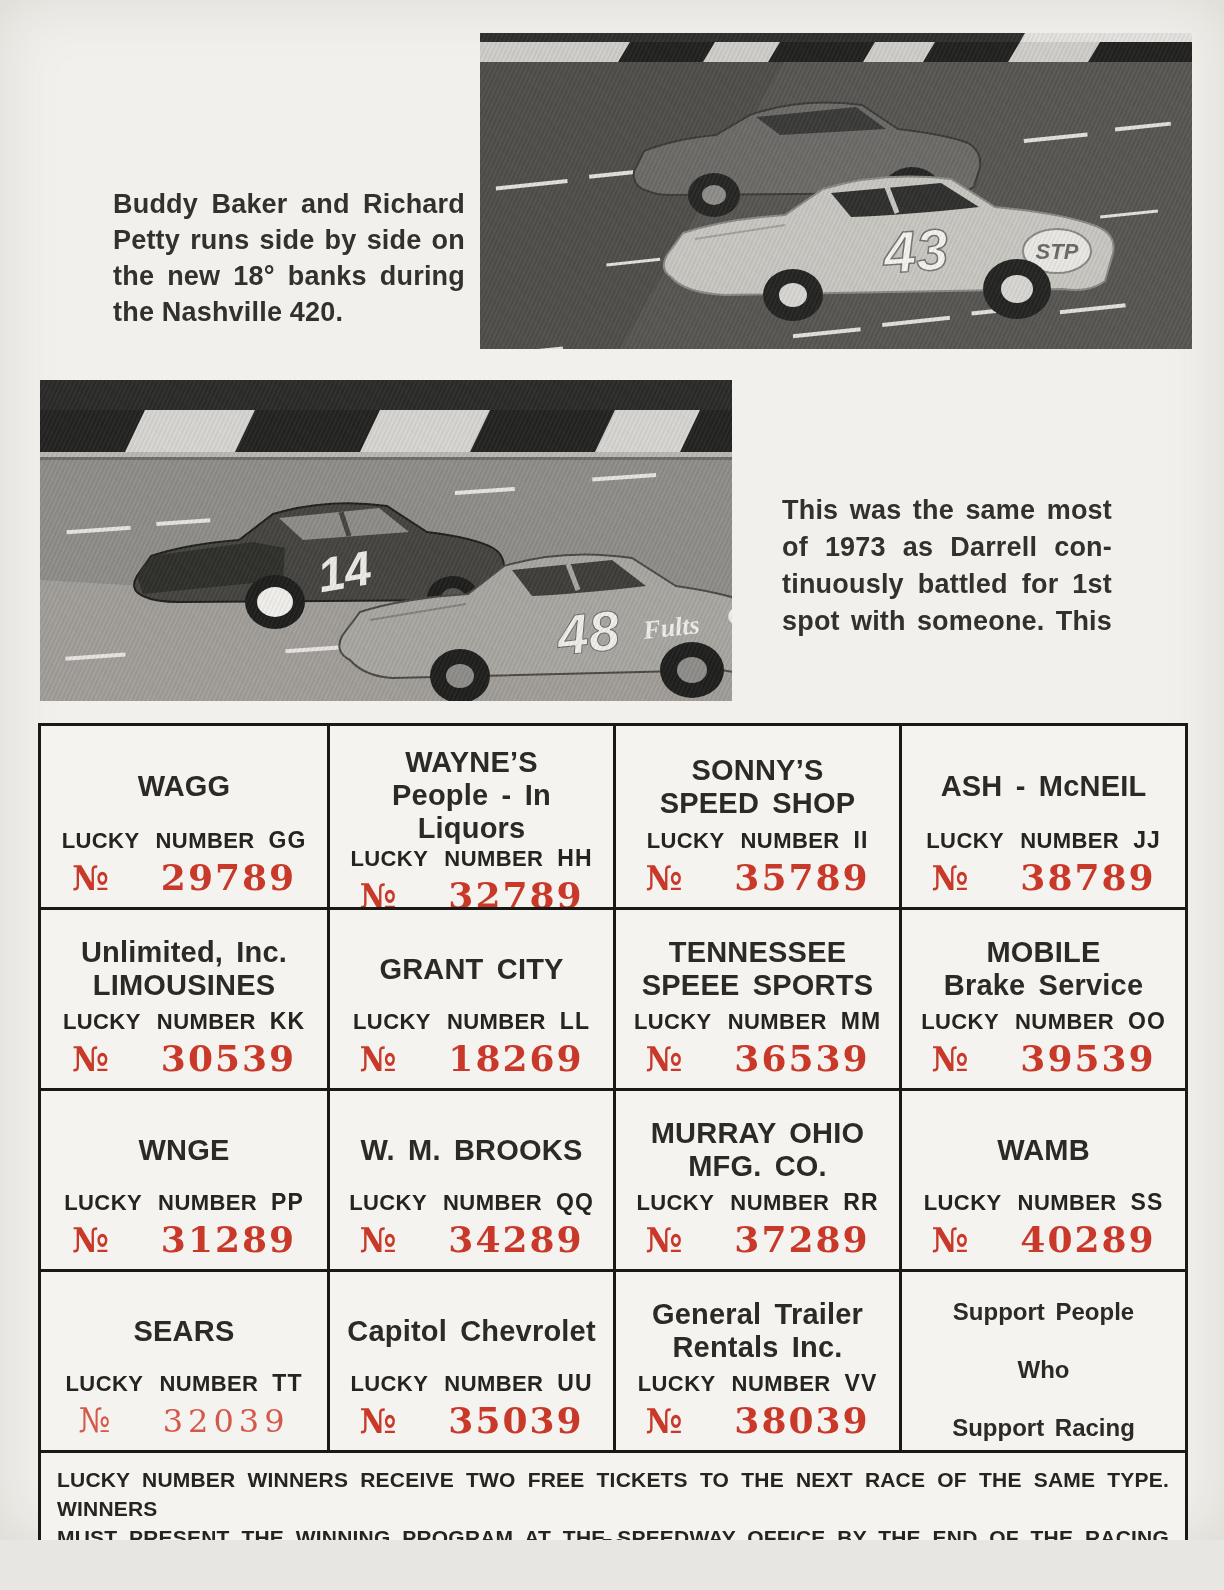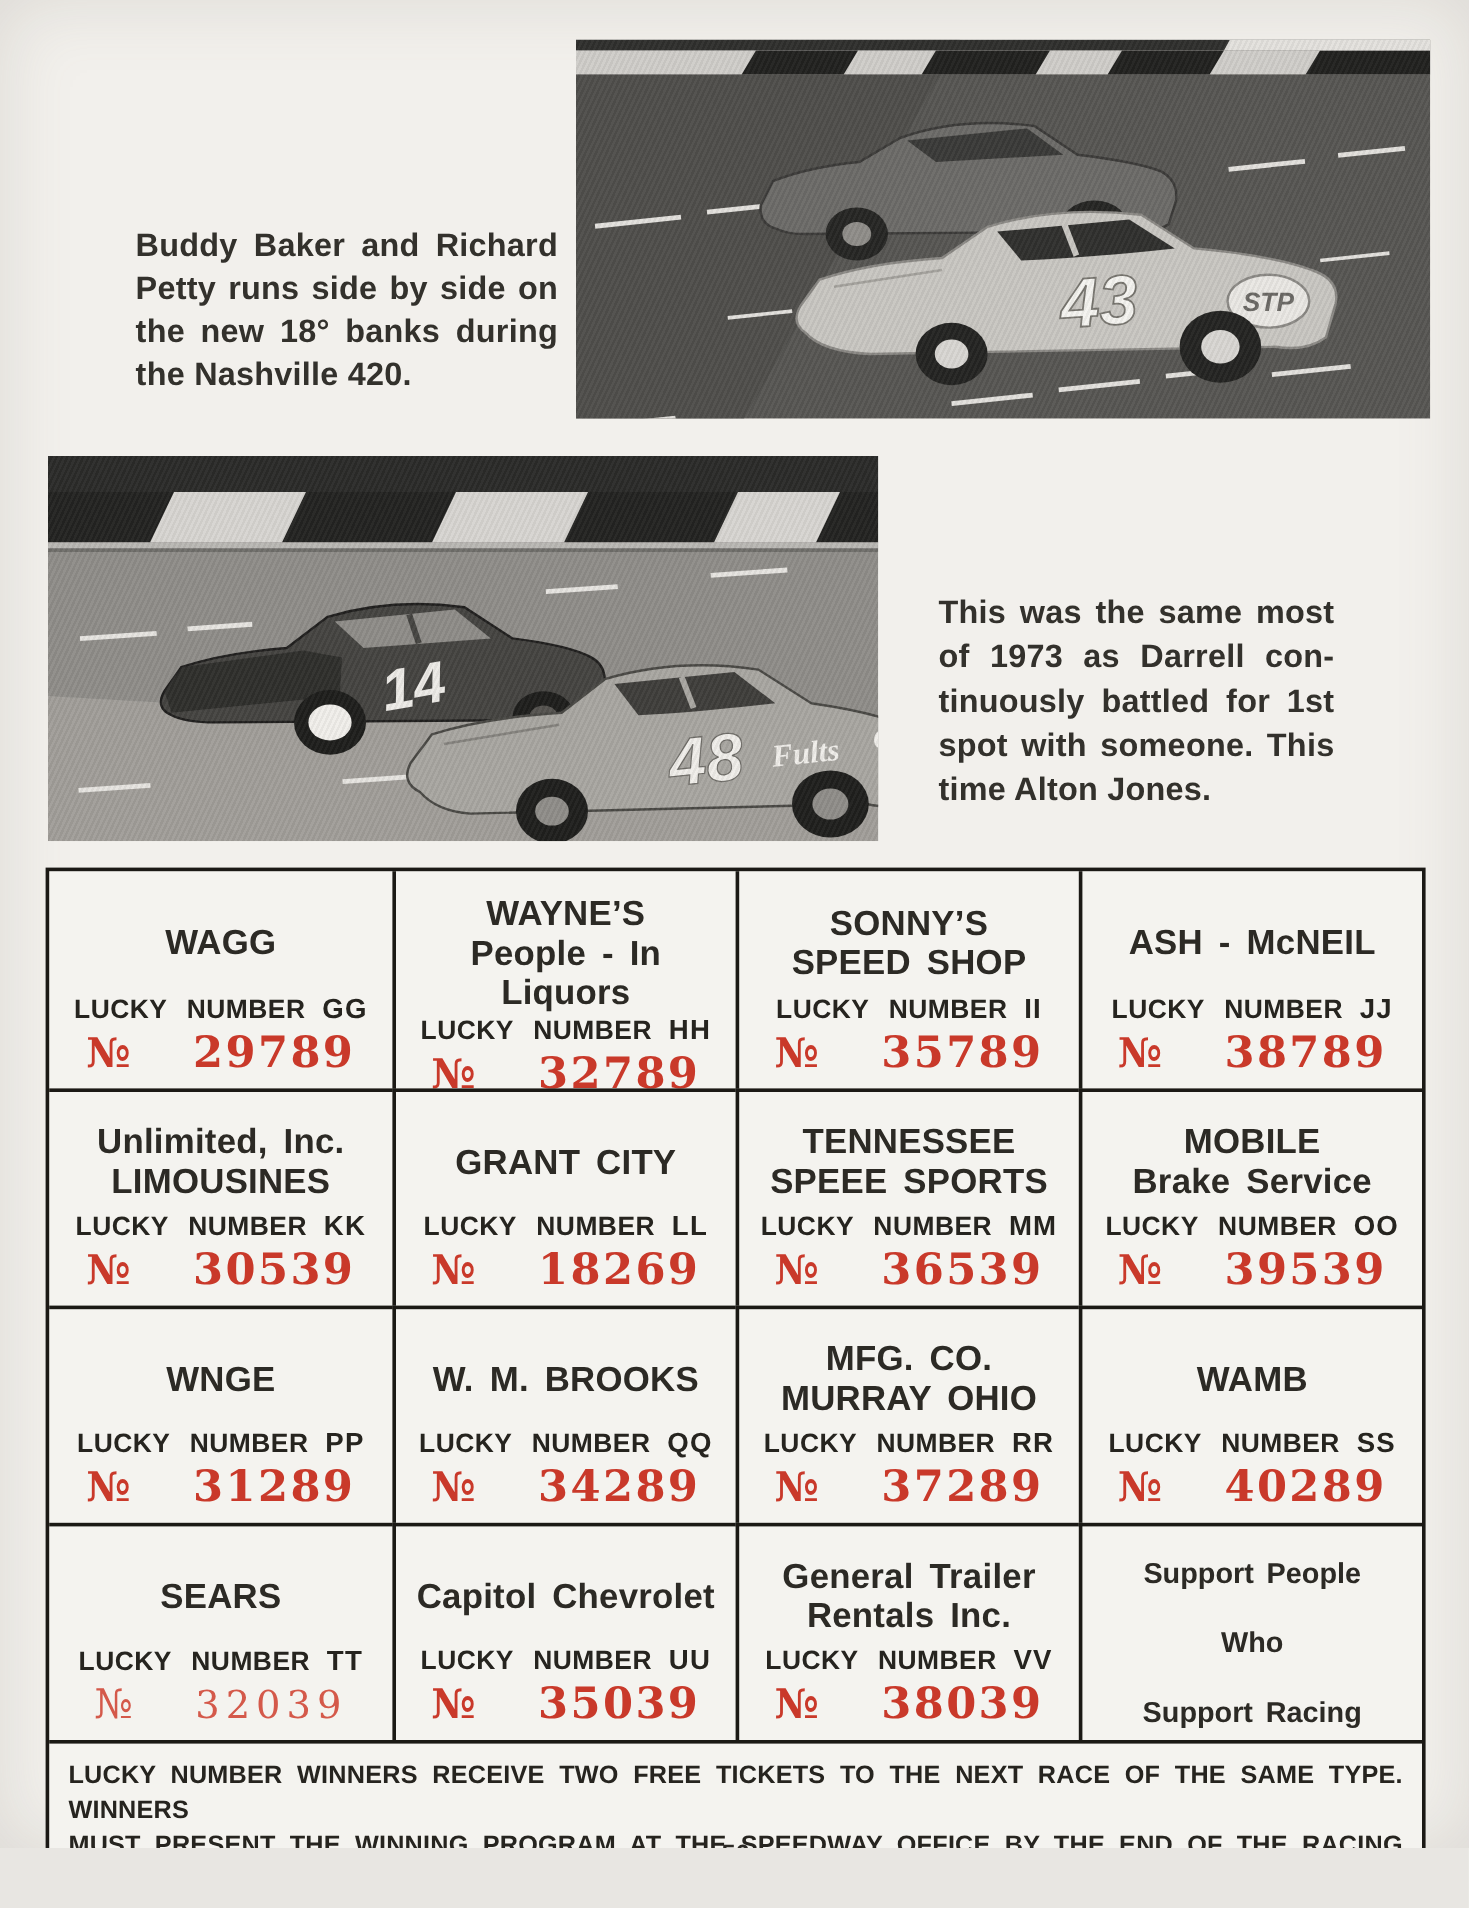--- a/index.html
+++ b/index.html
@@ -176,21 +176,20 @@
         <ellipse cx="352" cy="120" rx="15" ry="13" fill="#8f8d89"></ellipse>
       </g>
     </svg>
   </div>
 
   <div class="caption caption2">
     <div class="jline">This was the same most</div>
     <div class="jline">of 1973 as Darrell con-</div>
     <div class="jline">tinuously battled for 1st</div>
     <div class="jline">spot with someone. This</div>
-    <div class="jlast">time Alton Jones.</div>
   </div>
 
   <div class="grid">
 
     <div class="grow">
       <div class="cell">
         <div class="nm">
             <div>WAGG</div>
             <div></div>
           </div>
@@ -330,22 +329,22 @@
             <span>LUCKY NUMBER</span>
             <span class="ltr">QQ</span>
           </div>
         <div class="num">
             <span class="no">№</span>
             <span>34289</span>
           </div>
       </div>
       <div class="cell">
         <div class="nm">
+            <div>MURRAY OHIO</div>
             <div>MFG. CO.</div>
-            <div>MURRAY OHIO</div>
           </div>
         <div class="lbl">
             <span>LUCKY NUMBER</span>
             <span class="ltr">RR</span>
           </div>
         <div class="num">
             <span class="no">№</span>
             <span>37289</span>
           </div>
       </div>

